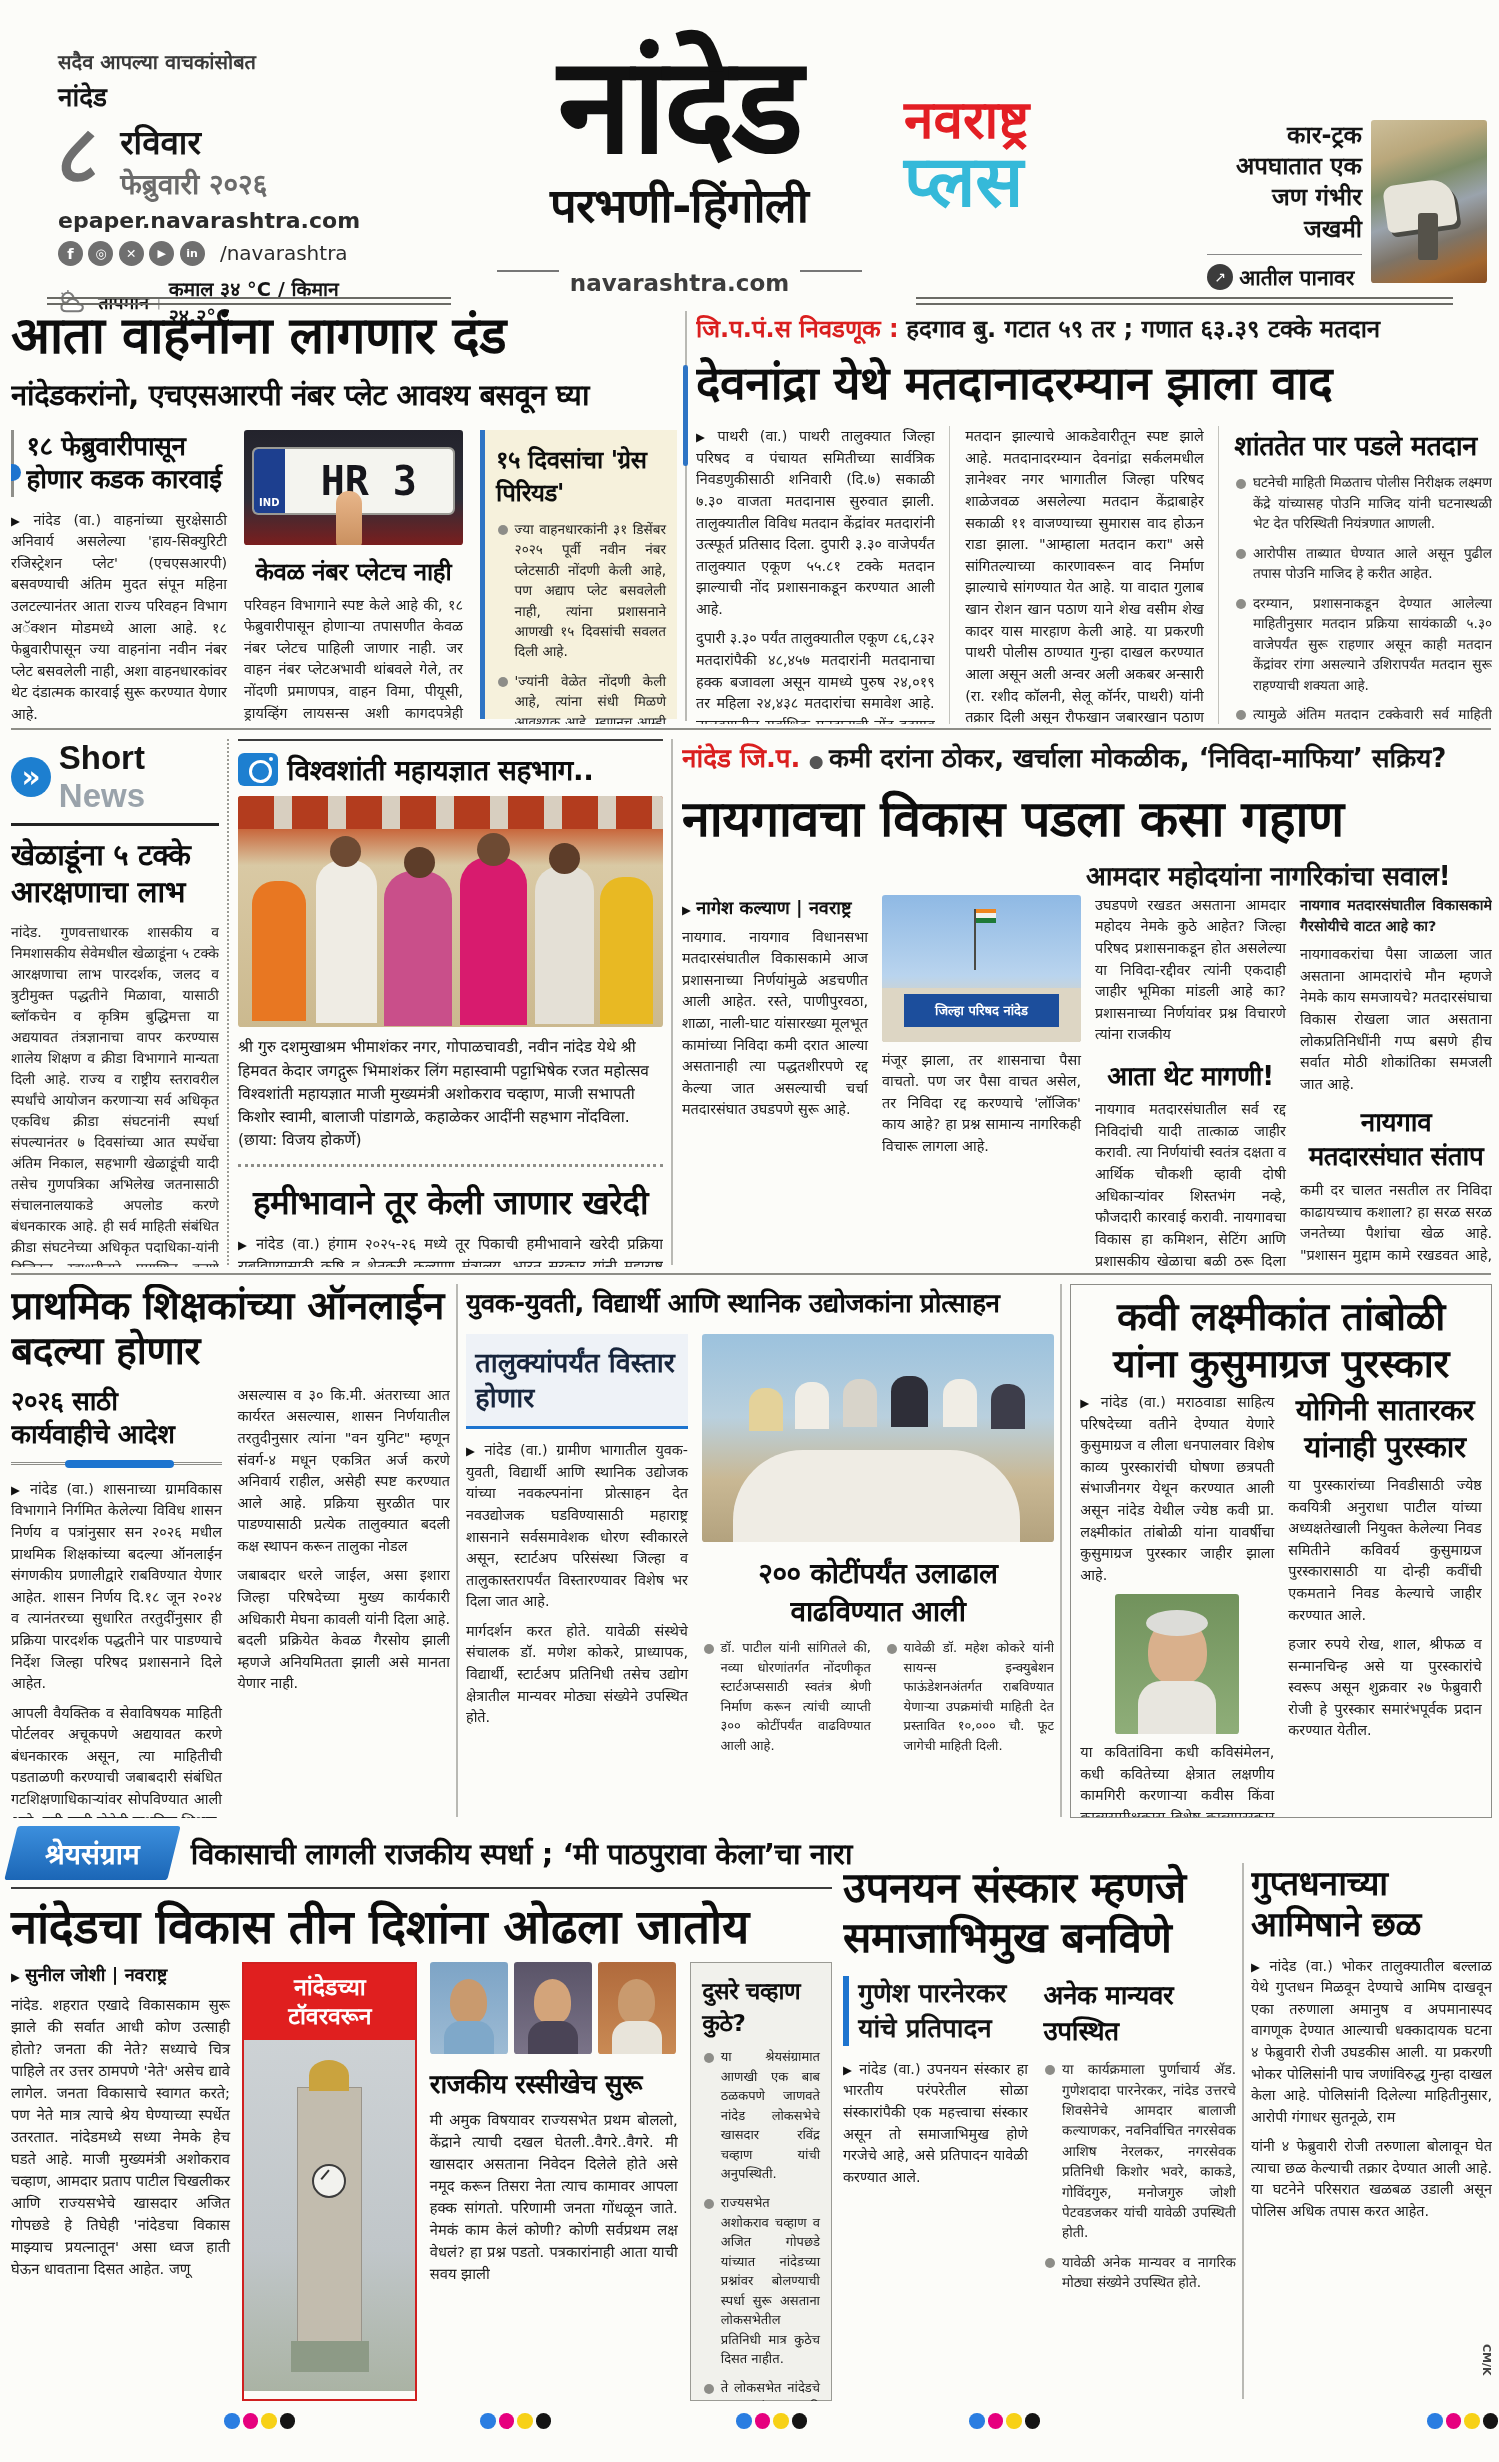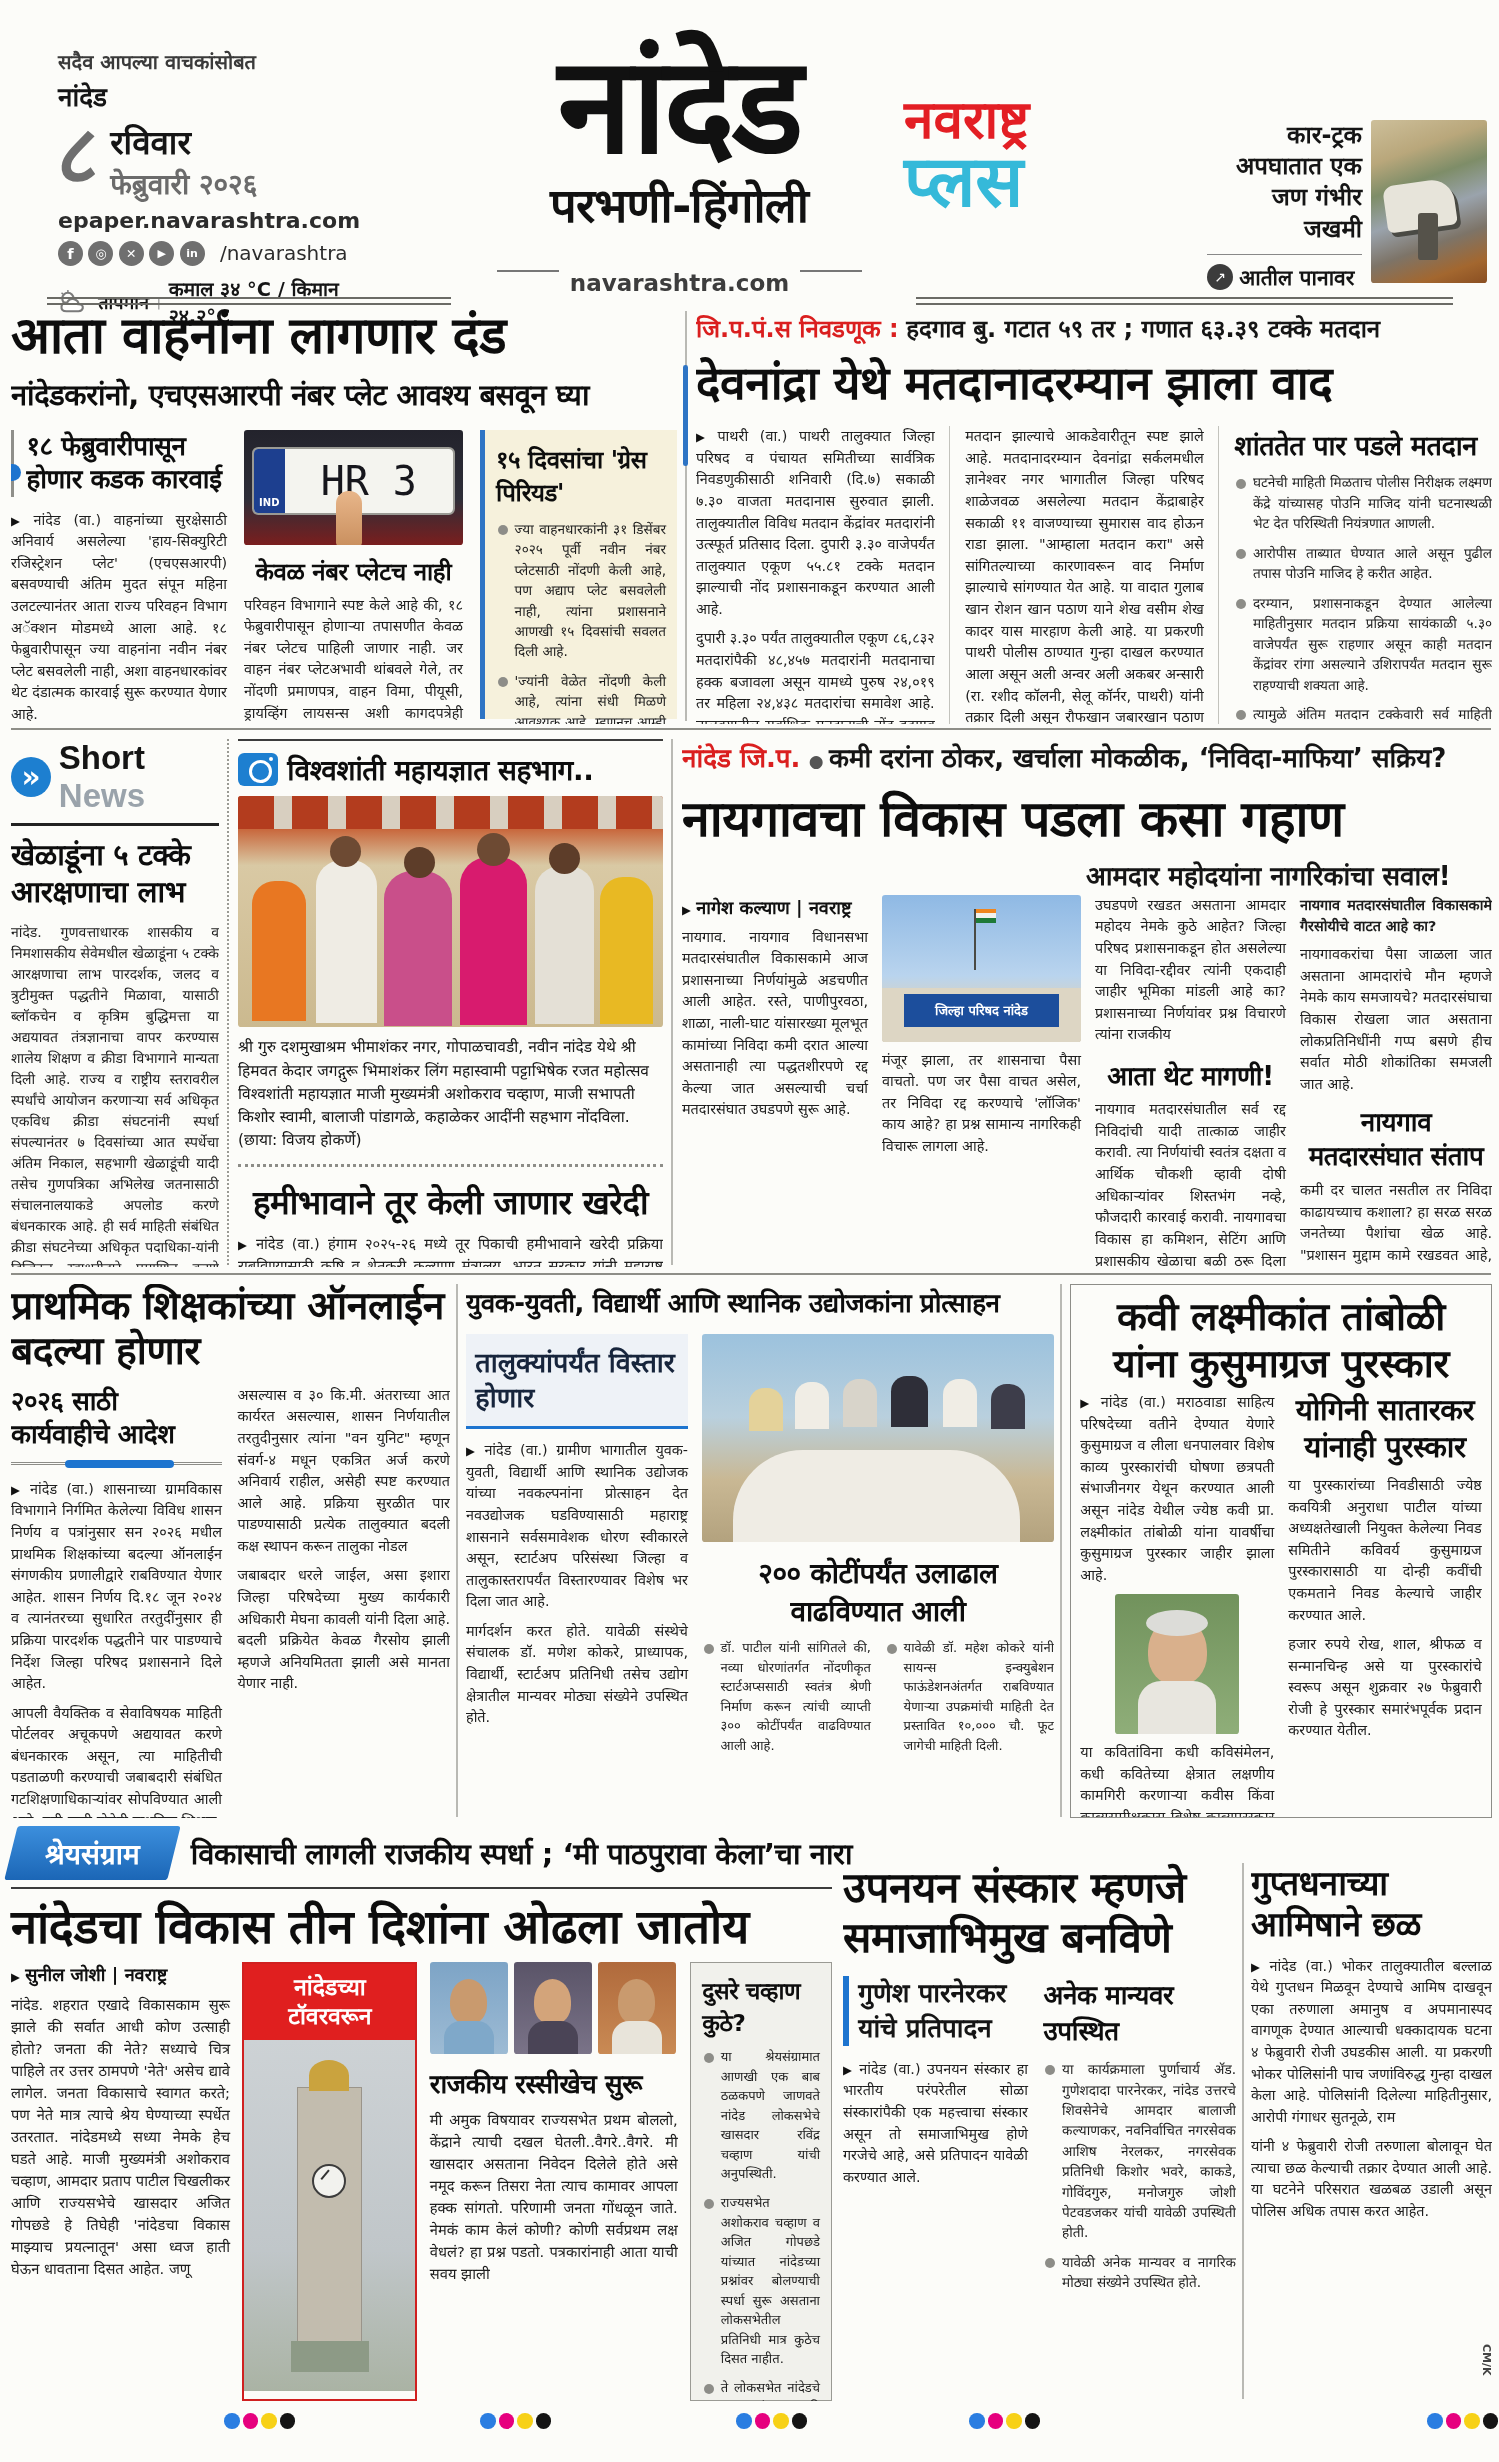--- a/index.html
+++ b/index.html
@@ -41,21 +41,21 @@
 </head>
 <body>
 
 <div class="page">
 
   <div class="abs" style="left:58px;top:48px;width:326px">
     <div style="font-size:20px;font-weight:700;color:#3a3a3a">सदैव आपल्या वाचकांसोबत</div>
     <div style="font-size:26px;font-weight:800;margin-top:3.1px">नांदेड</div>
     <div style="display:flex;align-items:flex-start;margin-top:4.7px">
       <div style="font-size:81px;font-weight:800;color:#6e6e6e;line-height:.9;transform:skewX(-6deg)">८</div>
-      <div style="margin-left:10px">
+      <div style="margin-left:20px">
         <div style="font-size:33px;font-weight:800">रविवार</div>
         <div style="font-size:28px;font-weight:700;color:#6b6b6b">फेब्रुवारी २०२६</div>
       </div>
     </div>
     <div style="font-size:22px;font-weight:700;color:#2c2c2c;margin-top:6.2px">epaper.navarashtra.com</div>
     <div style="display:flex;align-items:center;gap:5.4px;margin-top:7.8px">
       <span class="circ-icon" style="width:25px;height:25px;font-size:14.7px;font-weight:700">f</span>
       <span class="circ-icon" style="width:25px;height:25px;font-size:13px">◎</span>
       <span class="circ-icon" style="width:25px;height:25px;font-size:12.4px">✕</span>
       <span class="circ-icon" style="width:25px;height:25px;font-size:11px">▶</span>
@@ -122,21 +122,21 @@
         <div style="position:relative;border-left:3.9px solid #8f8f8a;padding-left:12.4px">
           <span class="dot-blue abs" style="left:-10px;top:34px"></span>
           <div class="hl" style="font-size:26px;line-height:1.3;font-weight:700">१८ फेब्रुवारीपासून होणार कडक कारवाई</div>
         </div>
         <p class="bd" style="margin-top:12.4px"><span class="tri"></span><span>नांदेड (वा.) वाहनांच्या सुरक्षेसाठी अनिवार्य असलेल्या 'हाय-सिक्युरिटी रजिस्ट्रेशन प्लेट' (एचएसआरपी) बसवण्याची अंतिम मुदत संपून महिना उलटल्यानंतर आता राज्य परिवहन विभाग अॅक्शन मोडमध्ये आला आहे. १८ फेब्रुवारीपासून ज्या वाहनांना नवीन नंबर प्लेट बसवलेली नाही, अशा वाहनधारकांवर थेट दंडात्मक कारवाई सुरू करण्यात येणार आहे.</span></p>
       </div>
       <div style="width:219px;flex:none">
         <div class="photo" style="width:219px;height:115px;background:linear-gradient(180deg,#23232c 0%,#2e2e38 60%,#7a1e1e 100%)">
           <div class="abs" style="left:7.8px;top:17px;width:203px;height:68px;background:#f4f4ef;border:2.3px solid #9a9a94;border-radius:6.2px;display:flex;align-items:center;overflow:hidden">
             <div style="width:31px;height:100%;background:#1d3f8f;color:#fff;font-size:10px;font-weight:700;display:flex;align-items:flex-end;justify-content:center;padding-bottom:4.7px">IND</div>
-            <div style="flex:1;text-align:center;font-size:40px;font-weight:400;color:#16161c;font-family:'DejaVu Sans Mono',monospace">HR 3</div>
+            <div style="flex:1;text-align:center;font-size:40px;font-weight:700;color:#16161c;font-family:'DejaVu Sans Mono',monospace">HR 3</div>
           </div>
           <div class="abs" style="left:92px;top:61px;width:26px;height:56px;background:linear-gradient(180deg,#e8b68a,#c98f5e);border-radius:12.4px 12.4px 4.7px 4.7px"></div>
         </div>
         <div class="hl" style="font-size:24px;text-align:center;margin-top:9.3px">केवळ नंबर प्लेटच नाही</div>
         <p class="bd" style="margin-top:7.8px">परिवहन विभागाने स्पष्ट केले आहे की, १८ फेब्रुवारीपासून होणाऱ्या तपासणीत केवळ नंबर प्लेटच पाहिली जाणार नाही. जर वाहन नंबर प्लेटअभावी थांबवले गेले, तर नोंदणी प्रमाणपत्र, वाहन विमा, पीयूसी, ड्रायव्हिंग लायसन्स अशी कागदपत्रेही तपासली जाणार आहेत.</p>
       </div>
       <div style="flex:1">
         <div class="creambox">
           <div class="hl" style="font-size:24px;margin-bottom:11px">१५ दिवसांचा 'ग्रेस पिरियड'</div>
           <div class="bullet bd" style="font-size:13.6px">ज्या वाहनधारकांनी ३१ डिसेंबर २०२५ पूर्वी नवीन नंबर प्लेटसाठी नोंदणी केली आहे, पण अद्याप प्लेट बसवलेली नाही, त्यांना प्रशासनाने आणखी १५ दिवसांची सवलत दिली आहे.</div>

